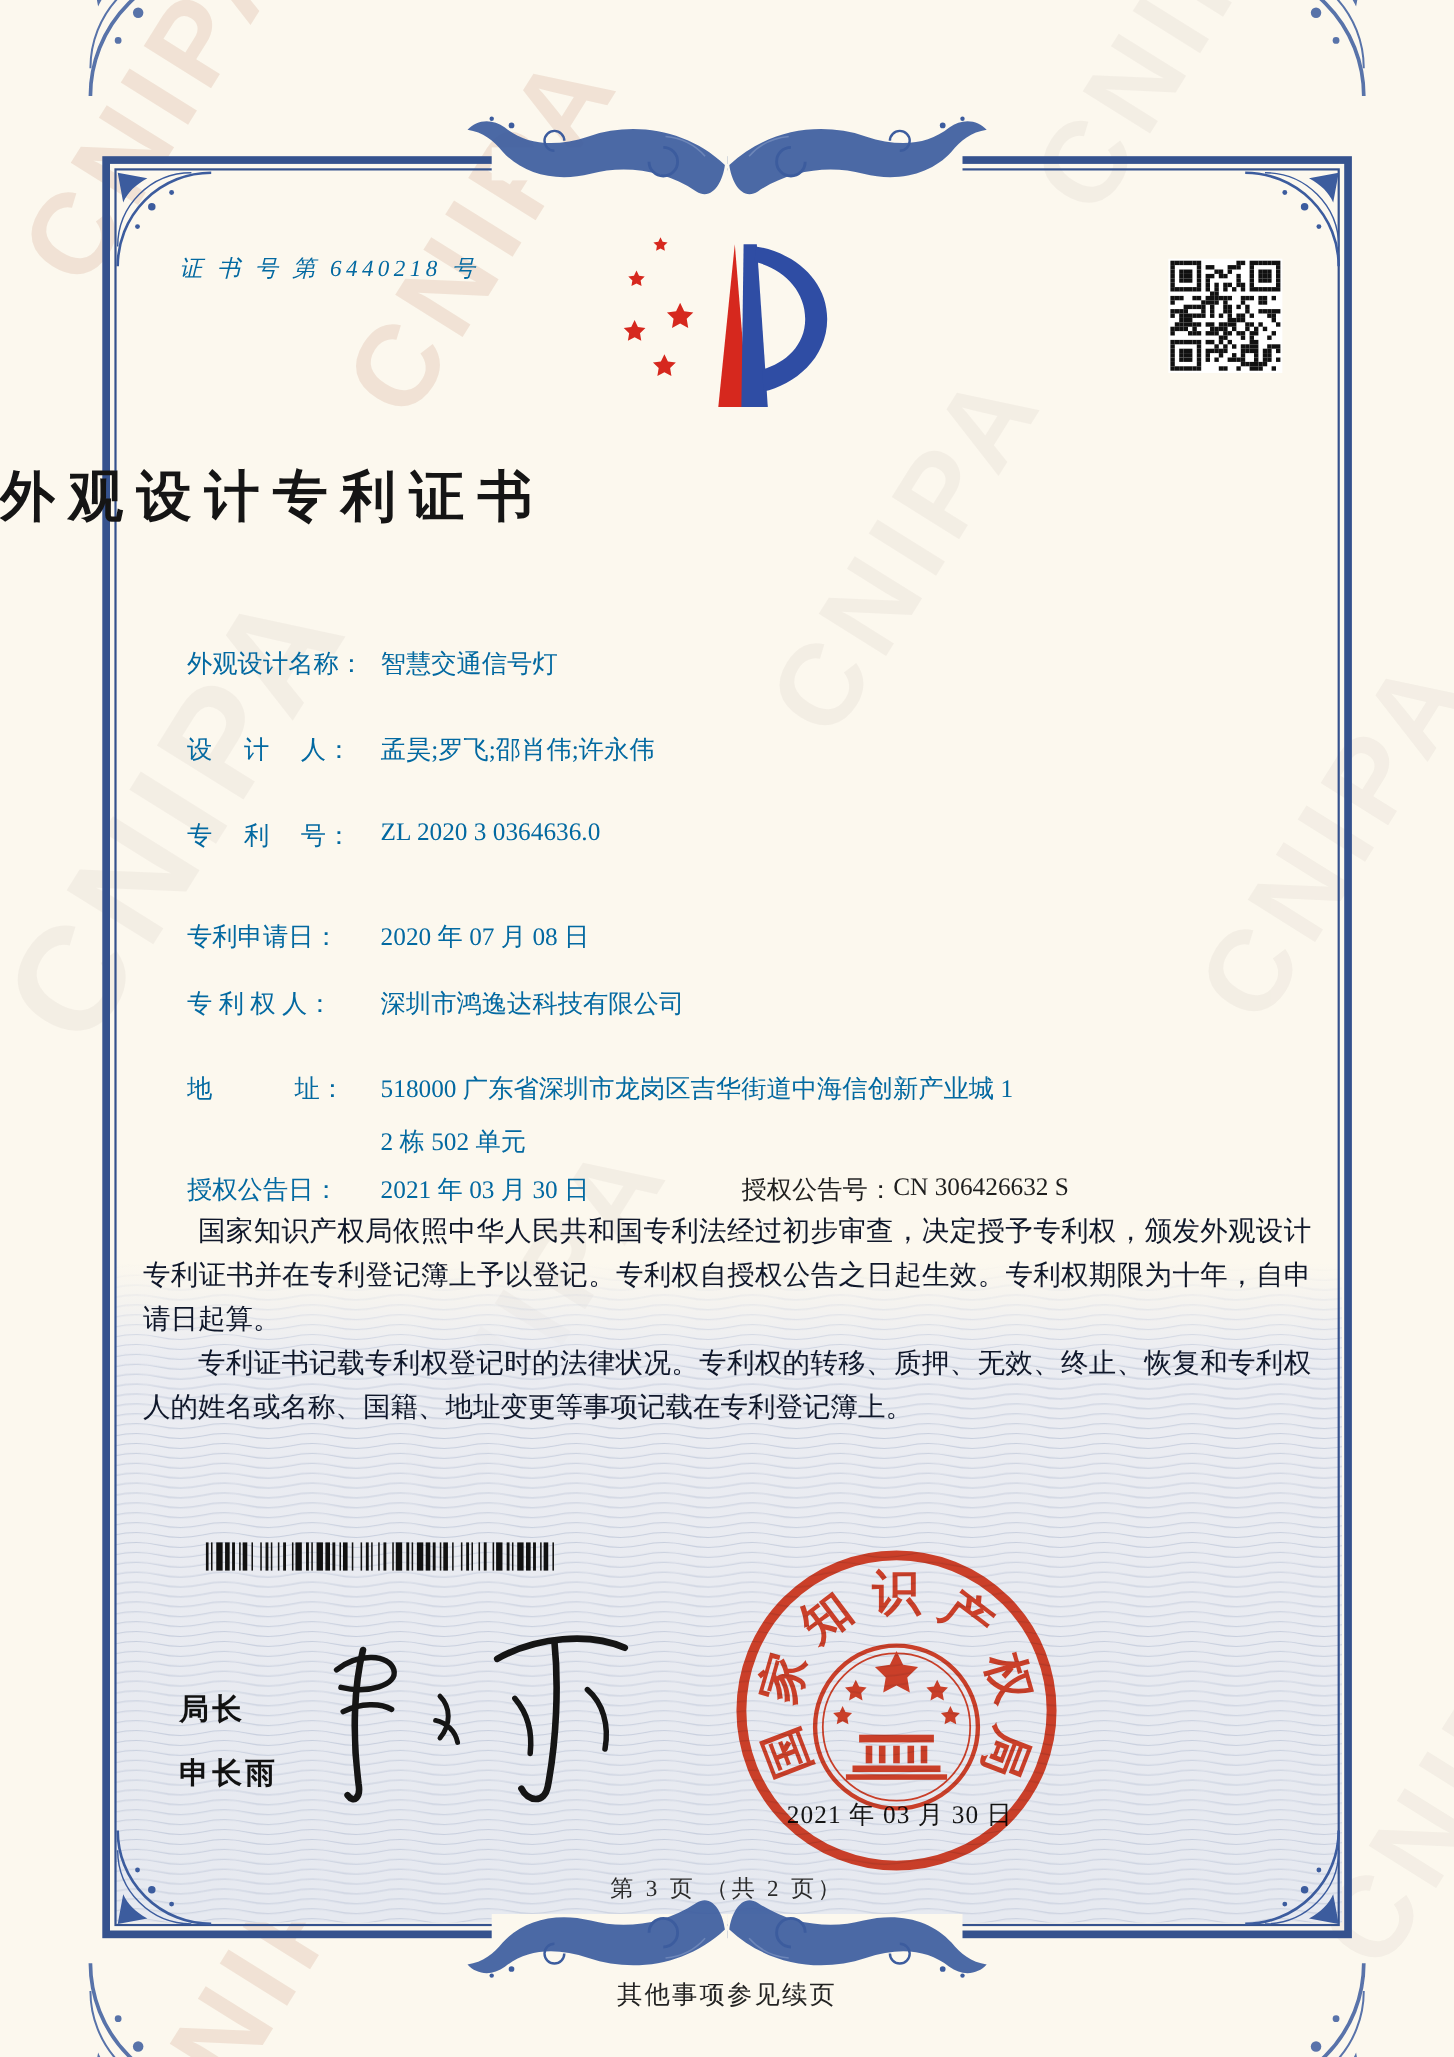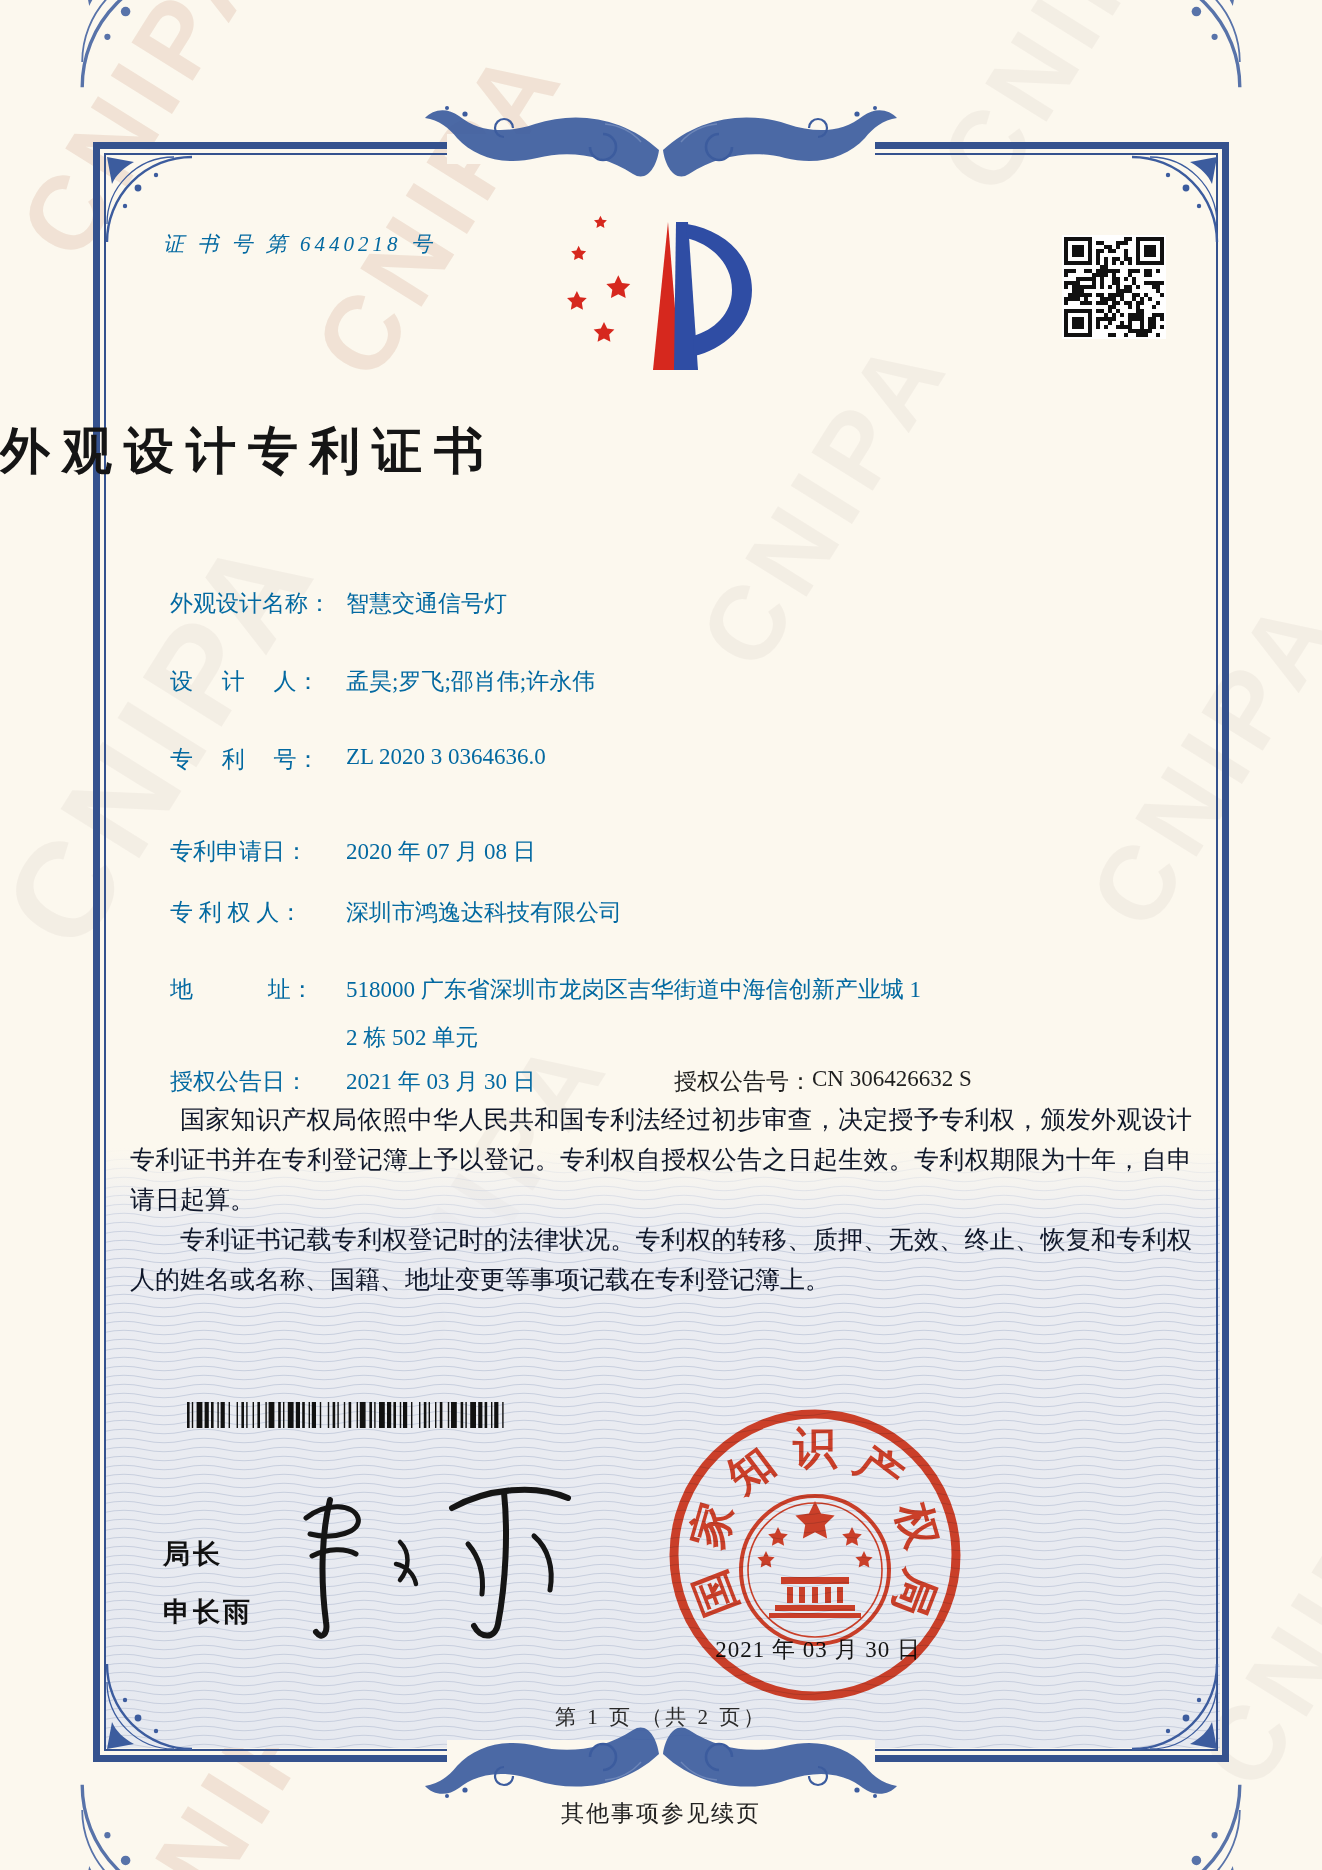--- a/index.html
+++ b/index.html
@@ -654,16 +654,16 @@
           <rect x="134" y="182" width="6" height="16"></rect>
         <rect x="147" y="182" width="6" height="16"></rect>
           <rect x="160" y="182" width="6" height="16"></rect>
         <rect x="172" y="182" width="6" height="16"></rect>
         <rect x="110" y="200" width="80" height="6"></rect>
         <rect x="104" y="208" width="92" height="5"></rect>
       </g>
     </g>
   </svg>
 
-  <div class="page-num">第 1 页 （共 2 页）</div>
+  <div class="page-num">第 3 页 （共 2 页）</div>
   <div class="footer-note">其他事项参见续页</div>
 
 </div>
 
 </body></html>

